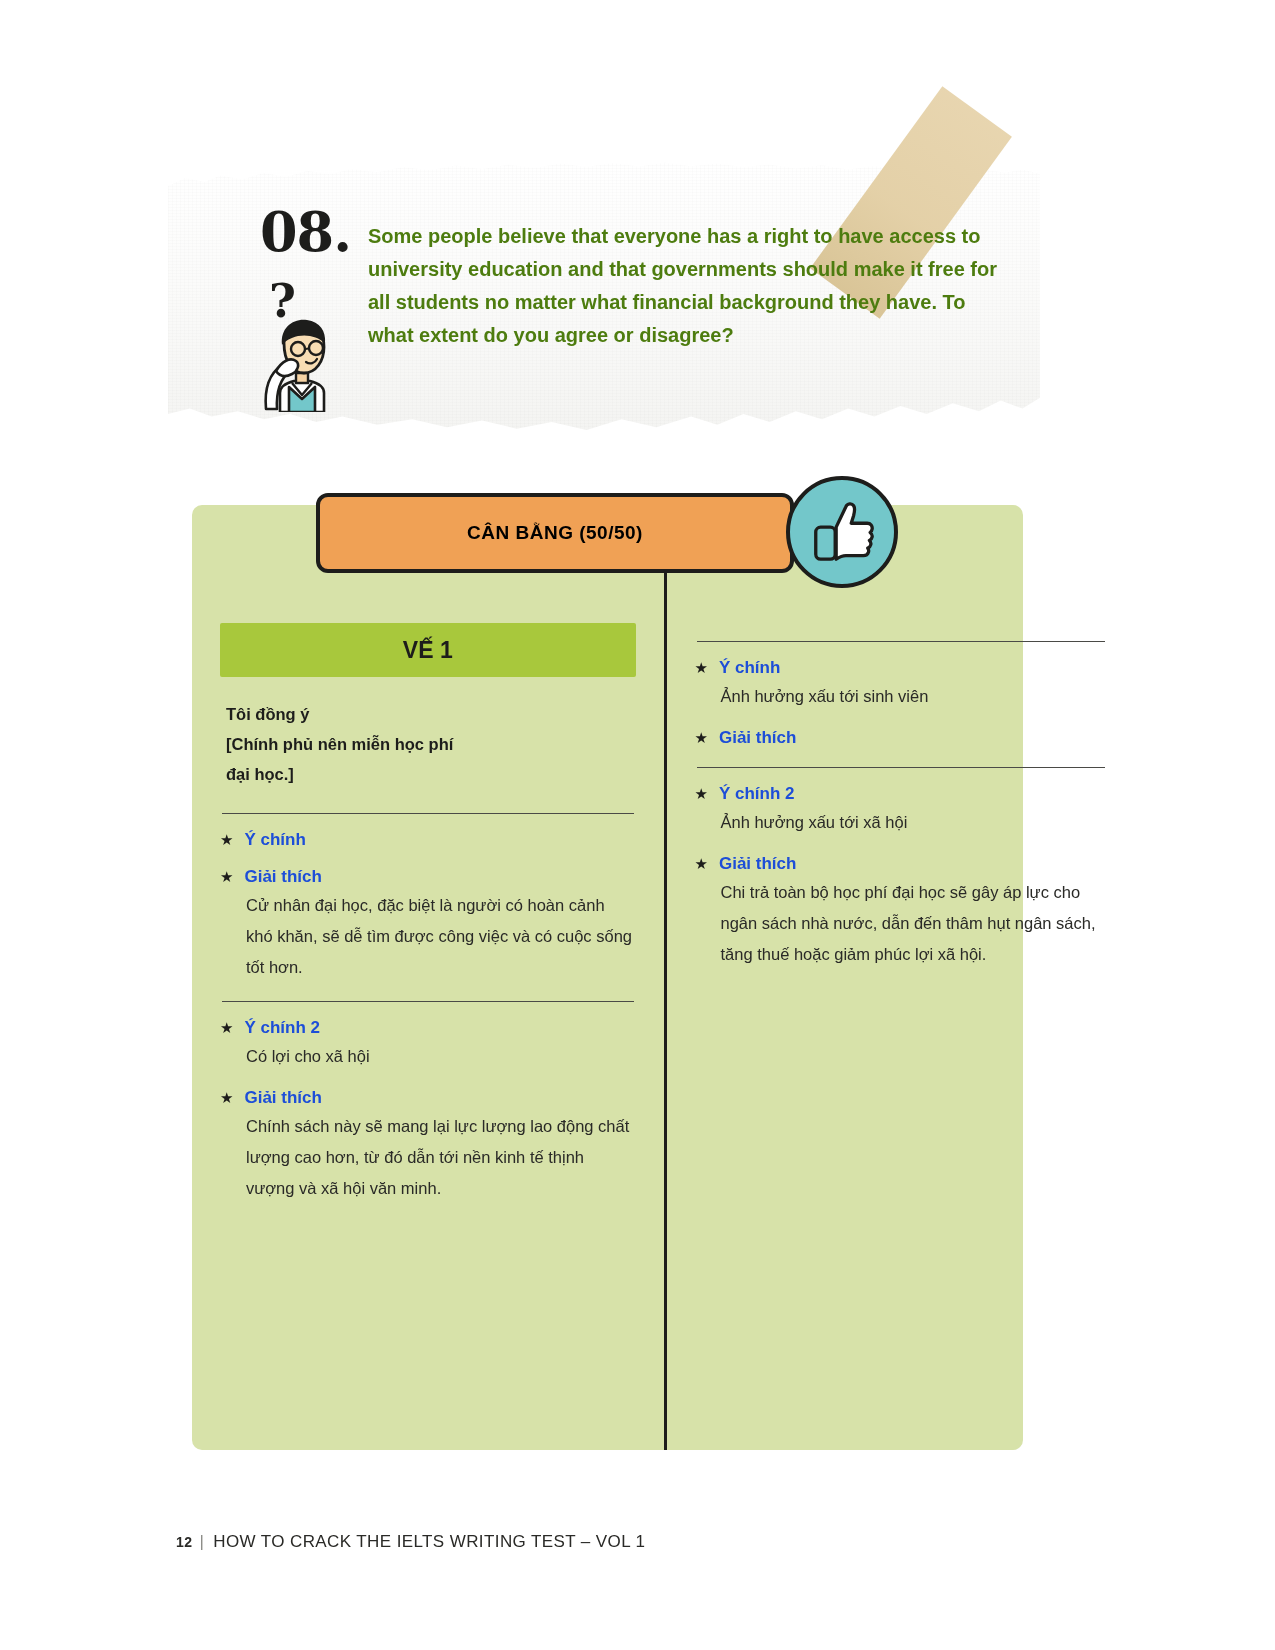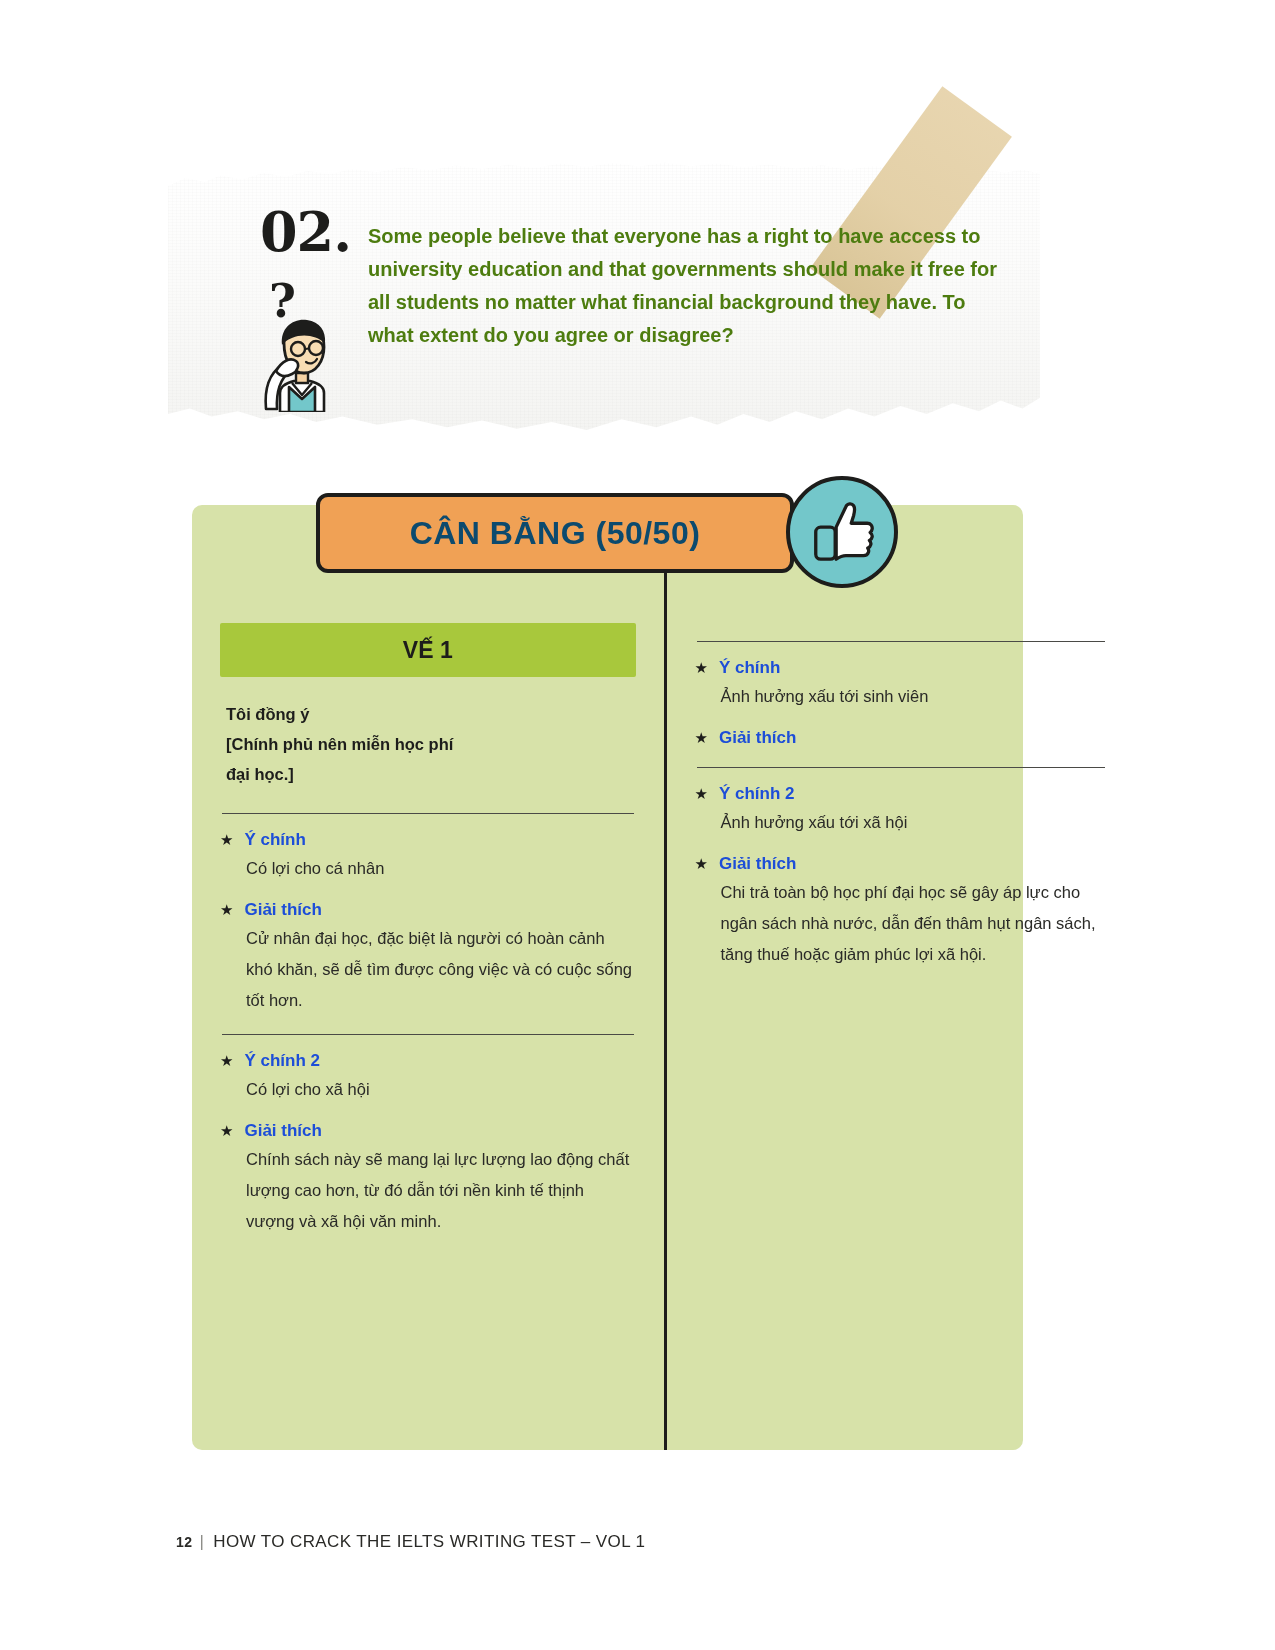--- a/index.html
+++ b/index.html
@@ -84,21 +84,21 @@
   .banner{
     position:absolute;left:316px;top:493px;
     width:470px;height:72px;
     background:#f0a155;
     border:4px solid #1d1d1b;
     border-radius:12px;
     display:flex;align-items:center;justify-content:center;
     z-index:5;
   }
   .banner-label{
-    font-size:32px;font-weight:bold;letter-spacing:.5px;color:#0c4a6e;
+    font-size:19px;font-weight:bold;letter-spacing:.5px;color:#000000;
   }
   .thumb-circle{
     position:absolute;left:786px;top:476px;
     width:104px;height:104px;border-radius:50%;
     background:#73c7ca;border:4px solid #1d1d1b;
     z-index:6;
     display:flex;align-items:center;justify-content:center;
   }
 
   
@@ -154,21 +154,21 @@
 
 <div class="prompt-wrap">
 
   <div class="tape"></div>
 
   <div class="torn">
     <div class="torn-grain"></div>
   </div>
 
   <div class="prompt-inner">
-    <div class="q-number">02.</div>
+    <div class="q-number">08.</div>
     <div class="q-mark">?</div>
 
     <div class="thinker">
       <svg viewBox="0 0 92 95" width="92" height="95">
 
         <path d="M10 92 C8 70 14 56 26 48 L34 54 C24 62 20 74 21 92 Z" fill="#ffffff" stroke="#1d1d1b" stroke-width="2.6" stroke-linejoin="round"></path>
 
         <path d="M24 95 L24 76 C24 70 30 66 38 64 L54 64 C62 66 68 70 68 76 L68 95 Z" fill="#ffffff" stroke="#1d1d1b" stroke-width="2.6" stroke-linejoin="round"></path>
 
         <path d="M33 95 L33 70 L46 82 L59 70 L59 95 Z" fill="#73c7ca" stroke="#1d1d1b" stroke-width="2.6" stroke-linejoin="round"></path>
@@ -209,21 +209,20 @@
       <div>đại học.]</div>
     </div>
 
     <div class="divider"></div>
 
     <div class="block">
       <div class="bullet-row">
         <span class="star">★</span>
         <span class="bullet-title">Ý chính</span>
       </div>
-      <div class="bullet-body">Có lợi cho cá nhân</div>
 
       <div class="bullet-row">
         <span class="star">★</span>
         <span class="bullet-title">Giải thích</span>
       </div>
       <div class="bullet-body">Cử nhân đại học, đặc biệt là người có hoàn cảnh khó khăn, sẽ dễ tìm được công việc và có cuộc sống tốt hơn.</div>
     </div>
 
     <div class="divider"></div>
 

